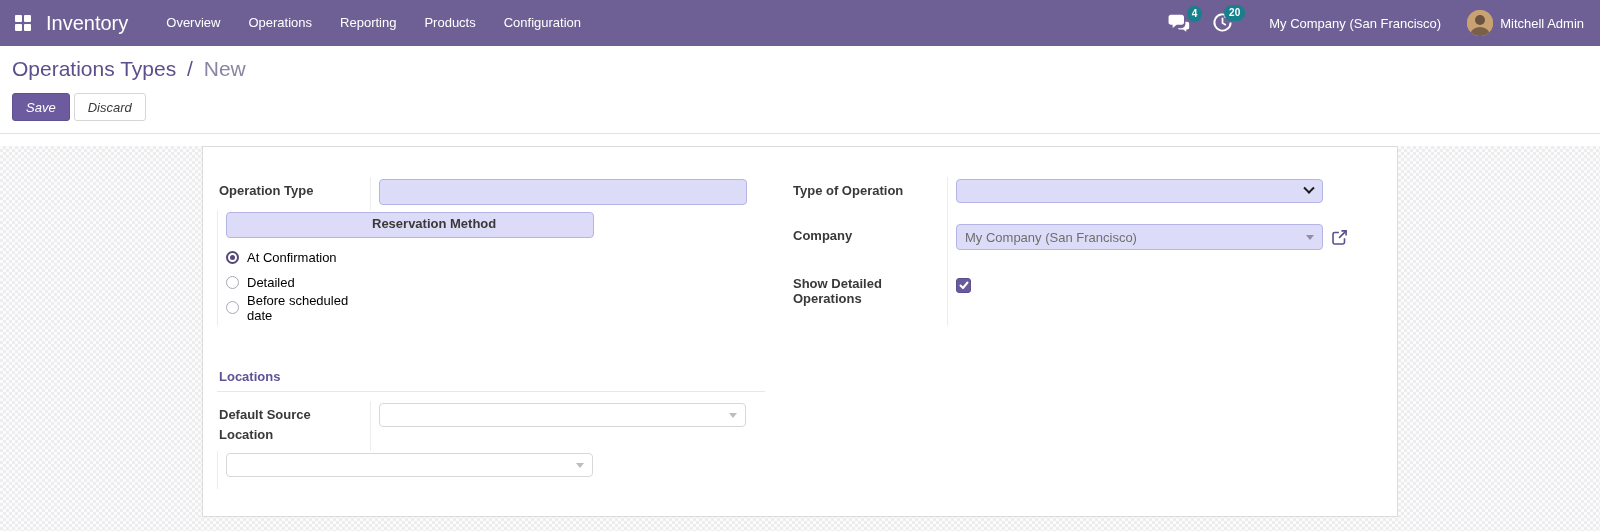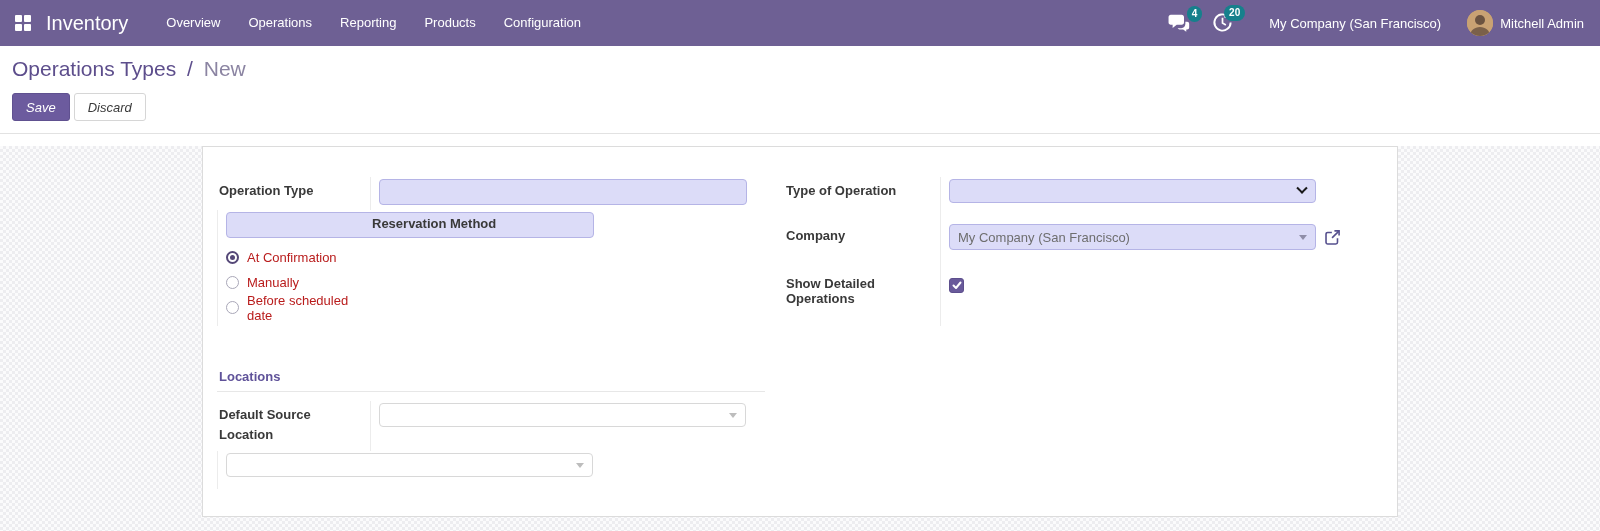--- a/index.html
+++ b/index.html
@@ -34,21 +34,21 @@
   .btn-secondary { background:#fff; border:1px solid #d6d6d6; color:#3a3a3a; }
 
   
   .content { height:397px; background-color:#fbfbfc;
     background-image:
       linear-gradient(45deg,#ededf0 25%,transparent 25%,transparent 75%,#ededf0 75%),
       linear-gradient(45deg,#ededf0 25%,transparent 25%,transparent 75%,#ededf0 75%);
     background-size:6px 6px; background-position:0 0,3px 3px; }
   .sheet { width:1196px; height:371px; margin:12px auto 0; background:#fff; border:1px solid #dcdcdc; padding:30px 0 0 14px; }
 
-  .form-columns { display:flex; gap:19px; }
+  .form-columns { display:flex; gap:26px; }
   .group { display:grid; }
   .group-left  { width:548px; grid-template-columns:153px 1fr; }
   .group-right { width:575px; grid-template-columns:156px 1fr; }
   .cell-label { font-weight:bold; color:#393939; padding:6px 8px 6px 2px; }
   .cell-field { border-left:1px solid #ececec; padding:2px 0 6px 8px; }
   .row-pad { padding-bottom:5px; }
 
   .o-input { width:368px; height:26px; background:#dcdcf8; border:1px solid #b5b4e6; border-radius:4px;
              font-family:inherit; font-size:13px; color:#555; padding:0 6px; outline:none; }
   .o-select { width:367px; height:24px; background:#dcdcf8; border:1px solid #b5b4e6; border-radius:4px;
@@ -59,21 +59,21 @@
              padding:0 8px; cursor:pointer; }
   .combo-lav { background:#dcdcf8; border:1px solid #b5b4e6; color:#6e6e6e; }
   .combo-white { background:#fff; border:1px solid #d8d8d8; height:24px; }
   .o-combo .grow { flex:1 1 auto; overflow:hidden; white-space:nowrap; }
   .caret { width:0; height:0; border-left:4px solid transparent; border-right:4px solid transparent;
            border-top:5px solid #8f8da8; }
   .combo-white .caret { border-top-color:#bdbdbd; }
   .field-with-icon { display:flex; align-items:center; gap:8px; }
   .ext-link { cursor:pointer; display:flex; }
 
-  .radio-row { display:flex; align-items:center; gap:8px; height:25px; color:#b91c1c; cursor:pointer; }
+  .radio-row { display:flex; align-items:center; gap:8px; height:25px; color:#000000; cursor:pointer; }
   .radio { width:13px; height:13px; border-radius:50%; border:1px solid #a9a7b8; background:#fff;
            display:inline-flex; align-items:center; justify-content:center; flex:0 0 auto; }
   .radio.checked { border:2px solid #554878; }
   .radio.checked i { width:5px; height:5px; border-radius:50%; background:#554878; }
 
   .checkbox { width:15px; height:15px; background:#695a9b; border:1px solid #5d4f8d; border-radius:3px;
               display:inline-flex; align-items:center; justify-content:center; margin-top:6px; cursor:pointer; }
 
   .section-title { color:#5f5299; font-weight:bold; width:548px; padding:0 0 7px 2px;
                    border-bottom:1px solid #e7e7e7; margin:43px 0 9px 0; }
@@ -164,21 +164,21 @@
         <div class="cell-label">Reservation Method</div>
         <div class="cell-field">
           <div class="radio-row">
             <span class="radio checked">
                 <i></i>
               </span>
             <span>At Confirmation</span>
           </div>
           <div class="radio-row">
             <span class="radio"></span>
-            <span>Manually</span>
+            <span>Detailed</span>
           </div>
           <div class="radio-row">
             <span class="radio"></span>
             <span>Before scheduled date</span>
           </div>
         </div>
       </div>
 
       <div class="group group-right">
         <div class="cell-label">Type of Operation</div>

